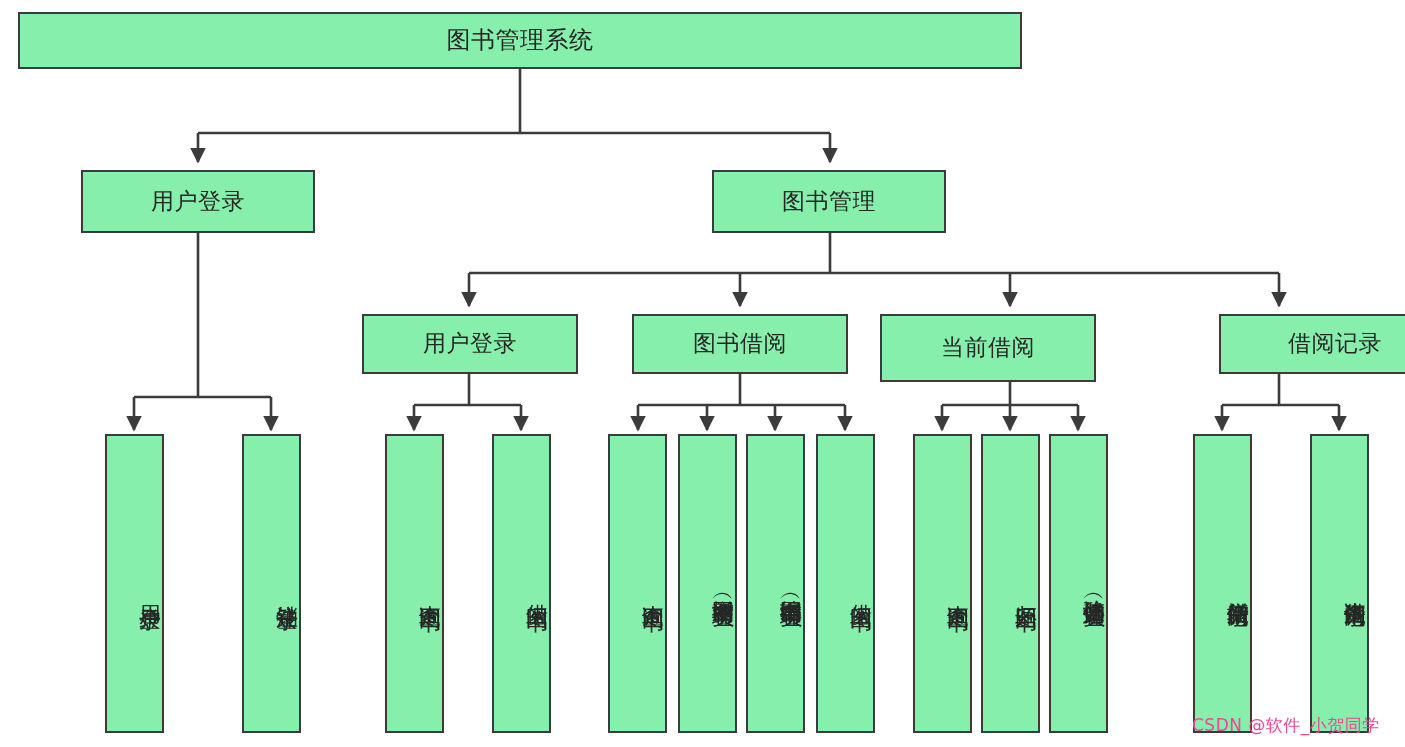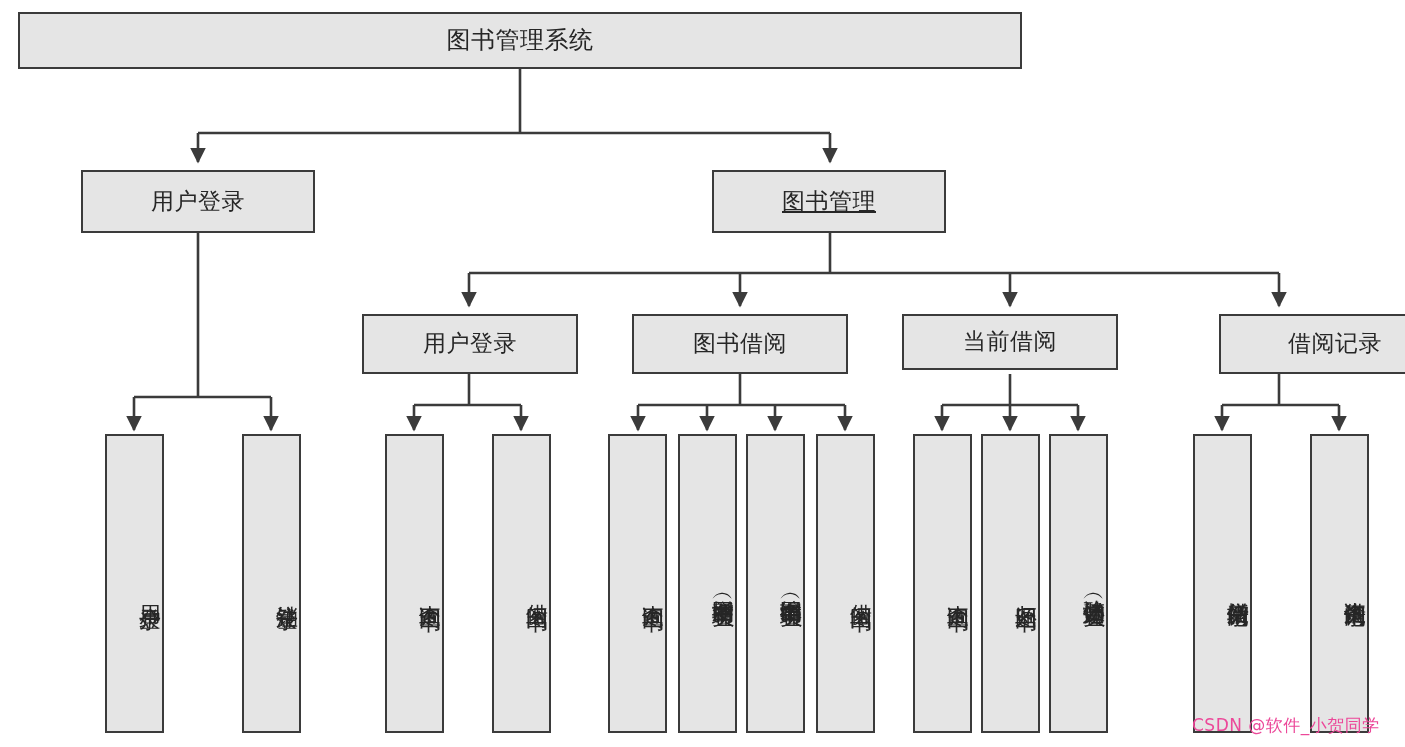--- a/index.html
+++ b/index.html
@@ -23,21 +23,21 @@
     left: 0;
     top: 0;
     width: 1405px;
     height: 747px;
     pointer-events: none;
   }
   .node {
     position: absolute;
     box-sizing: border-box;
     border: 2.5px solid #3b3b3b;
-    background: #e5e5e5;
+    background: #86efac;
     display: flex;
     align-items: center;
     justify-content: center;
     color: #262626;
   }
   .node.horizontal {
     font-size: 23px;
     letter-spacing: 0.5px;
     line-height: 1.2;
   }
@@ -118,27 +118,27 @@
       <path d="M 1222 405 L 1339 405"></path>
       <path d="M 1222 405 L 1222 430" marker-end="url(#arrow)"></path>
       <path d="M 1339 405 L 1339 430" marker-end="url(#arrow)"></path>
     </g>
   </svg>
 
   <div class="node horizontal root" style="left:18px; top:12px; width:1004px; height:57px;">图书管理系统</div>
 
   <div class="node horizontal" style="left:81px; top:170px; width:234px; height:63px;">用户登录</div>
 
-  <div class="node horizontal" style="left:712px; top:170px; width:234px; height:63px;text-decoration:underline;">图书管理</div>
+  <div class="node horizontal" style="left:712px; top:170px; width:234px; height:63px;">图书管理</div>
 
   <div class="node horizontal" style="left:362px; top:314px; width:216px; height:60px;">用户登录</div>
 
   <div class="node horizontal" style="left:632px; top:314px; width:216px; height:60px;">图书借阅</div>
 
-  <div class="node horizontal" style="left:902px; top:314px; width:216px; height:56px;">当前借阅</div>
+  <div class="node horizontal" style="left:880px; top:314px; width:216px; height:68px;">当前借阅</div>
 
   <div class="node horizontal" style="left:1219px; top:314px; width:232px; height:60px;">借阅记录</div>
 
   <div class="node vertical" style="left:105px; top:434px; width:59px; height:299px;">用户登录</div>
 
   <div class="node vertical" style="left:242px; top:434px; width:59px; height:299px;">注销登录</div>
 
   <div class="node vertical" style="left:385px; top:434px; width:59px; height:299px;">查询图书</div>
 
   <div class="node vertical" style="left:492px; top:434px; width:59px; height:299px;">借阅图书</div>

